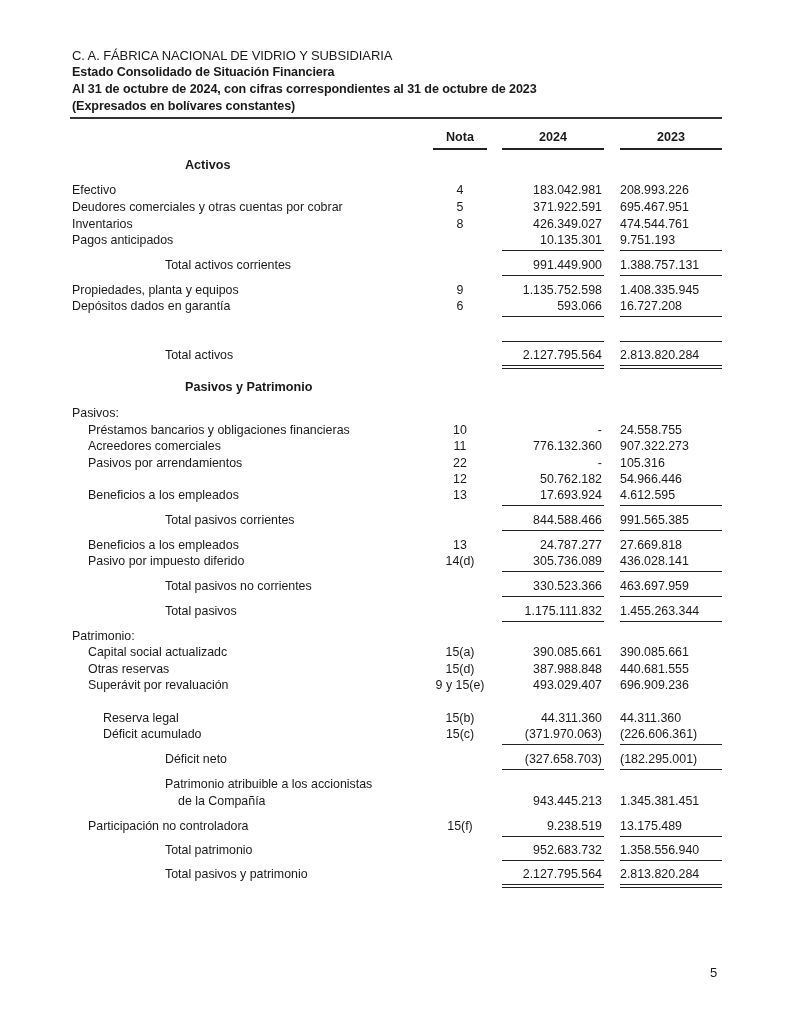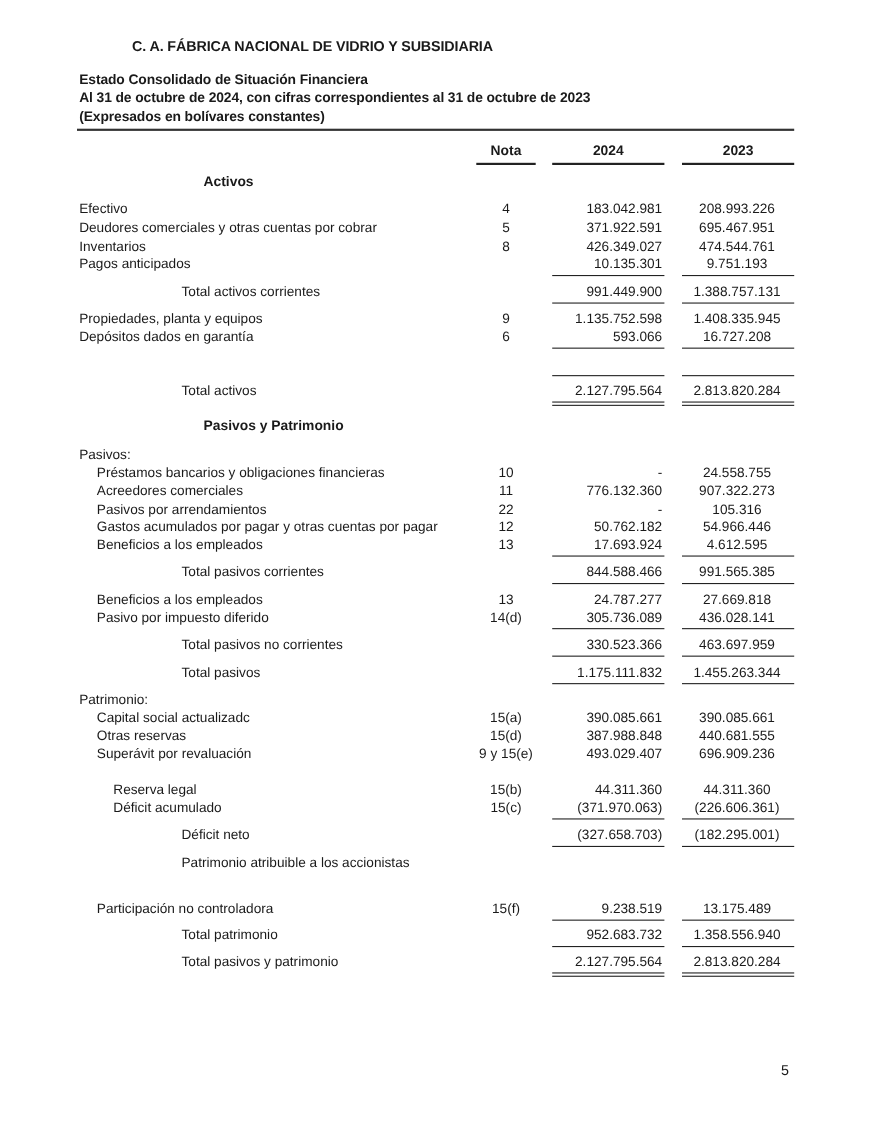--- a/index.html
+++ b/index.html
@@ -4,39 +4,39 @@
 <style>
   html, body { margin: 0; padding: 0; background: #ffffff; }
   body {
     width: 791px; height: 1024px; position: relative; overflow: hidden;
     font-family: "Liberation Sans", "DejaVu Sans", sans-serif;
     color: #1a1a1a;
   }
   .page { position: absolute; left: 0; top: 0; width: 791px; height: 1024px; }
 
   .hdr { position: absolute; left: 72px; font-size: 12.6px; line-height: 17px; letter-spacing: -0.1px; font-weight: bold; }
-  .hdr.company { top: 33px; font-weight: bold; font-size: 13px; margin-left: 48px; }
+  .hdr.company { top: 47px; font-weight: normal; font-size: 13px; }
   .hdr.l2 { top: 64px; }
   .hdr.l3 { top: 81px; }
   .hdr.l4 { top: 98px; }
   .rule { position: absolute; left: 70px; width: 652px; top: 117px; height: 2px; background: #333; }
 
   .col-head { position: absolute; top: 130px; font-weight: bold; font-size: 12.6px; text-align: center; }
   .col-head.nota { left: 433px; width: 54px; }
   .col-head.y24 { left: 502px; width: 102px; }
   .col-head.y23 { left: 620px; width: 102px; }
   .col-line { position: absolute; top: 148px; height: 1.5px; background: #222; }
 
   .section-title { position: absolute; left: 185px; font-weight: bold; font-size: 12.6px; }
 
   .row { position: absolute; left: 0; width: 791px; height: 17px; font-size: 12.4px; line-height: 17px; }
   .row .label { position: absolute; white-space: nowrap; }
   .row .nota { position: absolute; left: 433px; width: 54px; text-align: center; }
   .row .v24 { position: absolute; left: 502px; width: 100px; text-align: right; }
-  .row .v23 { position: absolute; left: 620px; width: 100px; text-align: center; }
+  .row .v23 { position: absolute; left: 620px; width: 100px; text-align: left; }
 
   .line { position: absolute; height: 1.3px; background: #222; }
   .dline { position: absolute; height: 4px; border-top: 1.6px solid #222; border-bottom: 1.6px solid #222; box-sizing: border-box; }
 
   .footnote { position: absolute; left: 72px; top: 917px; font-size: 12.4px; }
   .pagenum { position: absolute; left: 710px; top: 965px; font-size: 13px; }
 </style>
 </head>
 <body>
 
@@ -135,21 +135,20 @@
     <span class="v24">776.132.360</span>
     <span class="v23">907.322.273</span>
   </div>
   <div class="row" style="top:455px">
     <span class="label" style="left:88px">Pasivos por arrendamientos</span>
     <span class="nota">22</span>
     <span class="v24">-</span>
     <span class="v23">105.316</span>
   </div>
   <div class="row" style="top:471px">
-    <span class="label" style="left:88px;width:317px;overflow:hidden">Gastos acumulados por pagar y otras cuentas por pagar</span>
     <span class="nota">12</span>
     <span class="v24">50.762.182</span>
     <span class="v23">54.966.446</span>
   </div>
   <div class="row" style="top:487px">
     <span class="label" style="left:88px">Beneficios a los empleados</span>
     <span class="nota">13</span>
     <span class="v24">17.693.924</span>
     <span class="v23">4.612.595</span>
   </div>
@@ -235,20 +234,25 @@
     <span class="label" style="left:165px">Déficit neto</span>
     <span class="v24">(327.658.703)</span>
     <span class="v23">(182.295.001)</span>
   </div>
   <div class="line" style="left:502px;width:102px;top:769px"></div>
   <div class="line" style="left:620px;width:102px;top:769px"></div>
 
   <div class="row" style="top:776px">
     <span class="label" style="left:165px">Patrimonio atribuible a los accionistas</span>
   </div>
+  <div class="row" style="top:793px">
+    <span class="label" style="left:178px">de la Compañía</span>
+    <span class="v24">943.445.213</span>
+    <span class="v23">1.345.381.451</span>
+  </div>
 
   <div class="row" style="top:818px">
     <span class="label" style="left:88px">Participación no controladora</span>
     <span class="nota">15(f)</span>
     <span class="v24">9.238.519</span>
     <span class="v23">13.175.489</span>
   </div>
   <div class="line" style="left:502px;width:102px;top:836px"></div>
   <div class="line" style="left:620px;width:102px;top:836px"></div>
 

